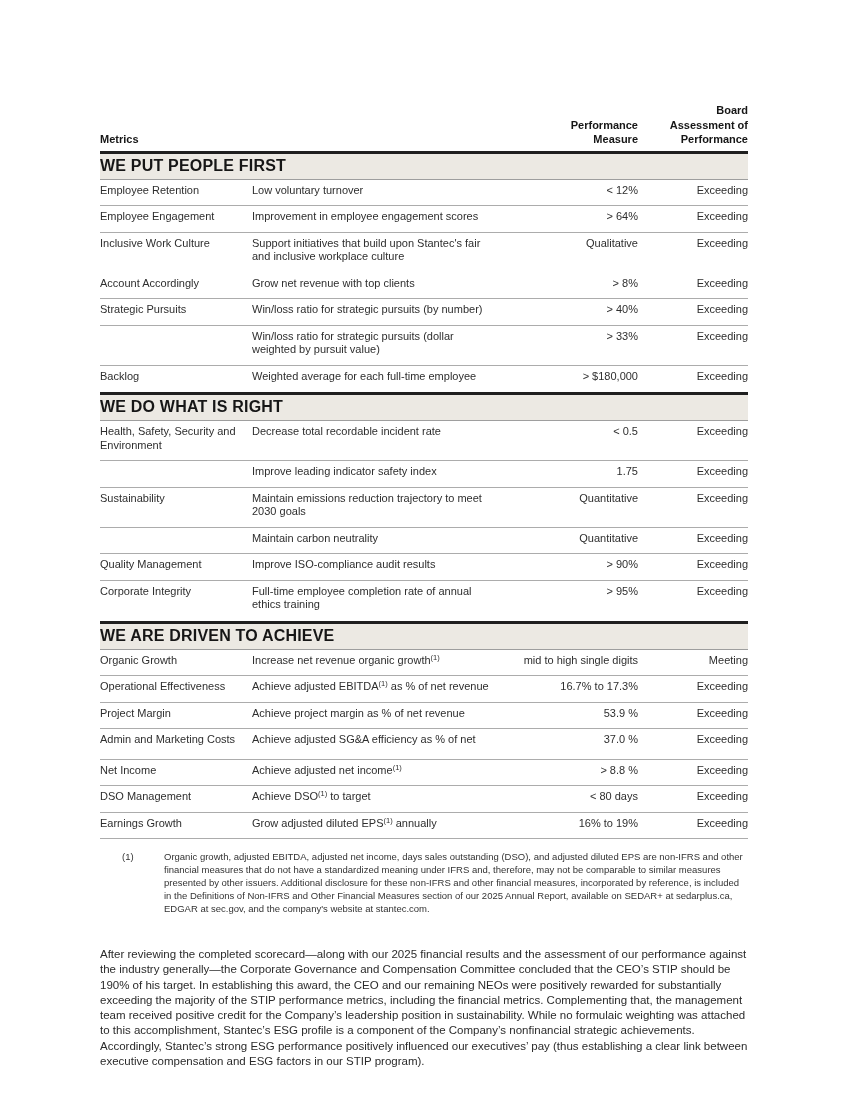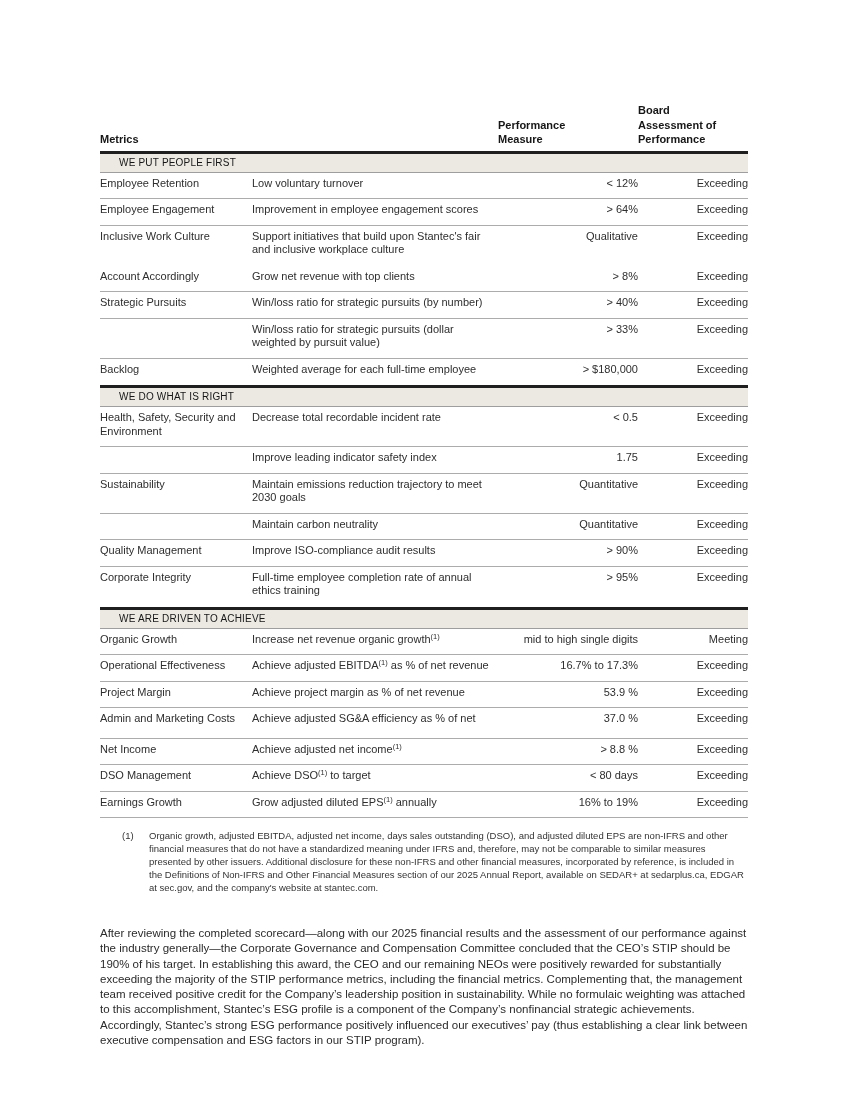--- a/index.html
+++ b/index.html
@@ -9,46 +9,46 @@
     overflow:hidden;
   }
   .main { position:absolute; left:100px; top:103px; width:648px; }
 
   
   .thead {
     display:grid; grid-template-columns:152px 1fr 140px 110px;
     align-items:end; padding-bottom:4px;
   }
   .th { font-size:11px; line-height:14.5px; font-weight:bold; color:#161616; }
-  .th-right { text-align:left; white-space:pre; }
+  .th-right { text-align:right; white-space:pre; }
 
   
   .section-title {
     background:#ece9e3; border-top:3px solid #1f1f1f; border-bottom:1px solid #9e9e9e;
-    font-weight:normal; font-size:10px; color:#161616;
-    padding:3px 4px 4px 19px; letter-spacing:0.2px;
+    font-weight:bold; font-size:16px; color:#161616;
+    padding:3px 4px 4px 0; letter-spacing:0.2px;
   }
 
   
   .trow {
     display:grid; grid-template-columns:152px 1fr 140px 110px;
     border-bottom:1px solid #acacac;
     padding:4px 0 8px; font-size:11px; line-height:13.5px;
   }
   .trow.pre-section { border-bottom:none; padding-bottom:9px; }
   .c-metric  { white-space:pre; padding-right:4px; }
   .c-measure { white-space:pre; }
   .c-value, .c-assess { text-align:right; white-space:nowrap; }
   sup { font-size:7.5px; line-height:0; vertical-align:4px; letter-spacing:0; }
   .clip { height:4px; overflow:hidden; }
 
   
   .footnote { display:flex; margin-top:11px; font-size:9.5px; line-height:13px; color:#333333; }
   .fn-marker { margin-left:22px; width:27px; flex:none; }
-  .fn-text { flex:1; }
+  .fn-text { flex:1;margin-left:15px; }
 
   
   .paragraph { margin-top:32px; width:652px; font-size:11.5px; line-height:15.3px; color:#2b2b2b; }
 
   
   .footer {
     position:absolute; left:100px; top:1022px; width:648px;
     display:flex; align-items:flex-end; font-size:9.5px; line-height:12.5px; color:#333333;
   }
   .footer-left { flex:1; }

